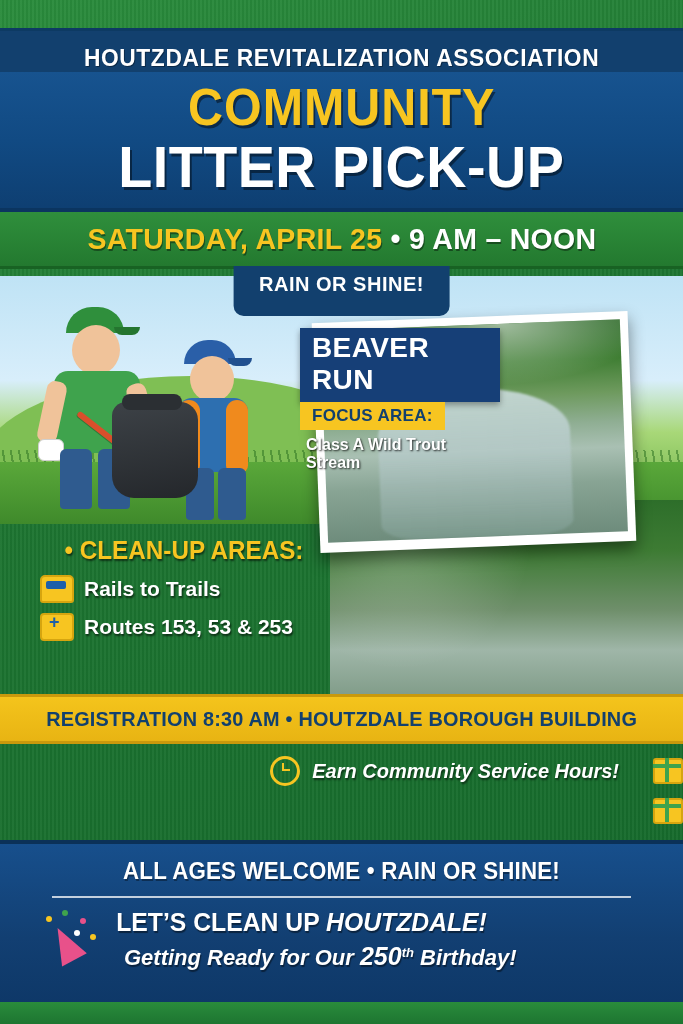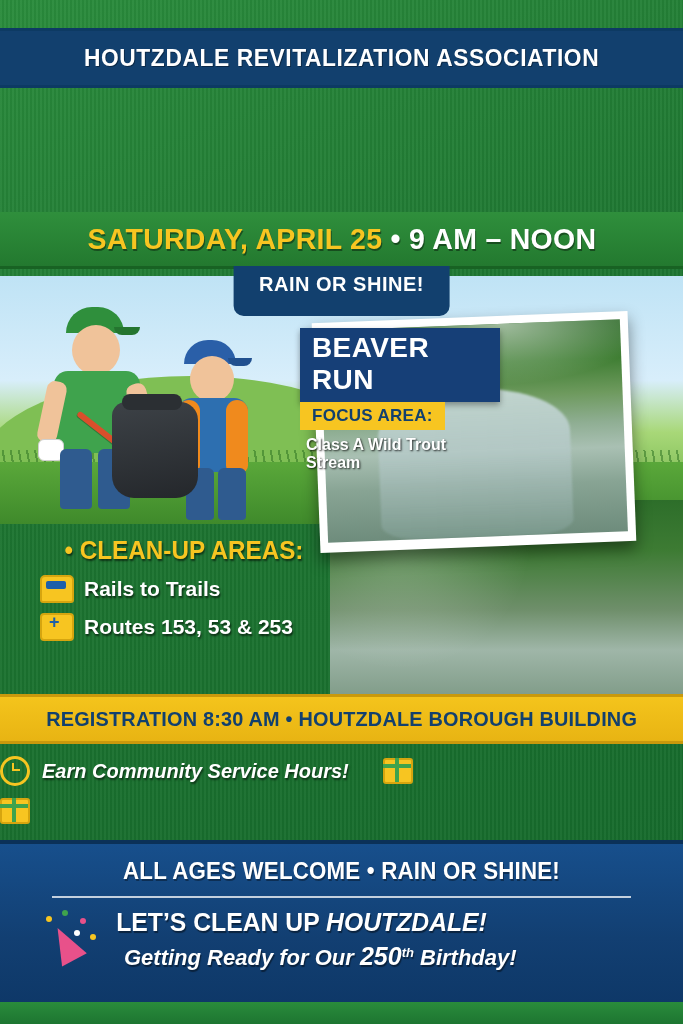--- a/index.html
+++ b/index.html
@@ -249,21 +249,21 @@
     display: flex; align-items: center; justify-content: center; z-index: 8;
   }
   .reg-band span {
     color: #12406e; font-weight: bold; font-size: 20.5px; white-space: nowrap;
     letter-spacing: 0.2px; transform: scaleX(0.97);
   }
 
   
   .perks {
     position: absolute; left: 0; right: 0; top: 742px; height: 96px;
-    display: flex; flex-direction: column; align-items: flex-start; justify-content: center; gap: 12px;
+    display: flex; flex-direction: column; align-items: flex-end; justify-content: center; gap: 12px;
   }
   .perk-row { display: flex; align-items: center; gap: 12px; }
   .perk-row .txt {
     color: #ffffff; font-weight: bold; font-style: italic; font-size: 20px;
     text-shadow: 1px 2px 2px rgba(0,0,0,0.55);
   }
   .clock-ico {
     width: 24px; height: 24px; border-radius: 50%; border: 3px solid #f7c521; position: relative;
   }
   .clock-ico:after{content:""; position:absolute; left:9px; top:4px; width:2px;height:8px;background:#f7c521;}
@@ -325,20 +325,24 @@
 </head>
 <body>
 
 <div class="poster">
   <div class="frame"></div>
 
   <div class="hdr-assoc">
     <span>HOUTZDALE REVITALIZATION ASSOCIATION</span>
   </div>
 
+  <div class="title-band">
+    <div class="t-community">COMMUNITY</div>
+    <div class="t-litter">LITTER PICK-UP</div>
+  </div>
 
   <div class="date-band">
     <div class="txt">
       <span>SATURDAY, APRIL 25 </span><span class="white">• 9 AM – NOON</span>
     </div>
   </div>
 
   <div class="rainshine-pill">RAIN OR SHINE!</div>
 
   <div class="scene">

